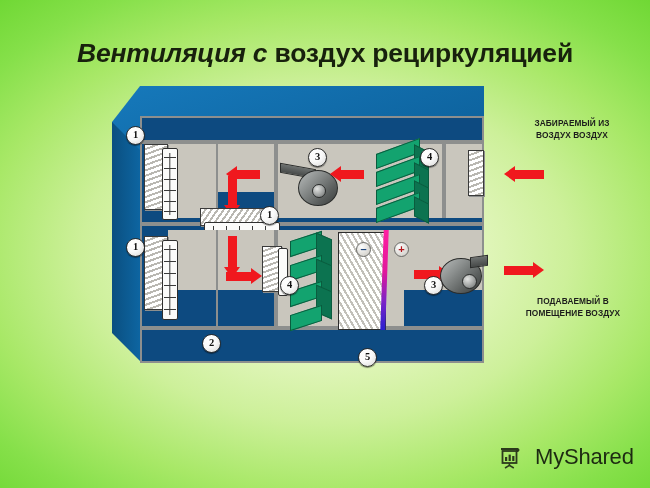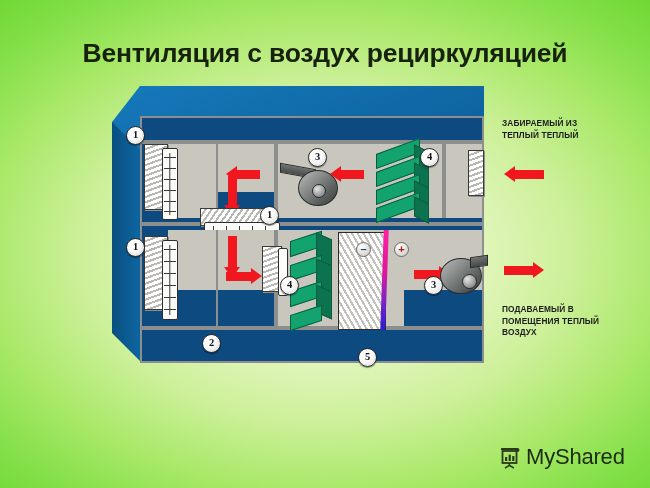--- a/index.html
+++ b/index.html
@@ -11,21 +11,21 @@
   #slide{
     position:relative;width:650px;height:488px;overflow:hidden;
     background:
       radial-gradient(ellipse 78% 72% at 50% 52%, #f3fbe2 0%, #e6f7c3 26%, #cdf09a 48%, #a8e867 68%, #86e04a 83%, #6ad62f 100%);
   }
   
   #title{
     position:absolute;left:0;top:38px;width:650px;text-align:center;
     font-size:26.5px;color:#18210d;letter-spacing:-0.2px;white-space:nowrap;
   }
-  #title .ital{font-weight:bold;}
+  #title .ital{font-style:italic;font-weight:bold;}
   #title .reg{font-weight:bold;font-style:normal;}
 
   
   #diagram{position:absolute;left:112px;top:86px;width:372px;height:277px;}
   .box-top-line{
     position:absolute;left:0;top:0;width:372px;height:66px;
     clip-path:polygon(0 36px, 28px 0, 372px 0, 372px 30px, 344px 66px, 0 66px);
     background:linear-gradient(160deg,#1679bb 0%,#0c5f99 100%);
     box-shadow:inset 0 -2px 0 #08456f;
   }
@@ -119,32 +119,32 @@
     position:absolute;width:13px;height:13px;border-radius:50%;
     background:radial-gradient(circle at 34% 30%,#fefefe,#d9d7d2 70%,#b5b3ae 100%);
     border:1px solid #6b6b68;color:#b4161c;font-weight:bold;font-size:11px;
     line-height:12px;text-align:center;
   }
   .pole.neg{color:#16407a;}
 
   
   .side-label{
     position:absolute;color:#1c1c1c;font-size:8.3px;font-weight:bold;
-    line-height:11.6px;letter-spacing:.1px;
+    line-height:11.6px;letter-spacing:.1px;text-align:center;
   }
   .side-arrow{position:absolute;}
 
   
   #caption{
     position:absolute;left:52px;top:372px;width:420px;
     font-size:17px;color:#18210d;line-height:25px;
   }
 
   
-  #logo{position:absolute;left:498px;top:444px;display:flex;align-items:center;gap:3px;}
+  #logo{position:absolute;left:498px;top:444px;display:flex;align-items:center;gap:12px;}
   #logo .mark{width:25px;height:25px;position:relative;}
   #logo .word{font-size:22px;color:#1d2a12;letter-spacing:-.2px;}
 </style>
 </head>
 <body>
 
 <div id="slide">
 
   <div id="title">
     <span class="ital">Вентиляция с</span><span class="reg"> воздух рециркуляцией</span>
@@ -290,35 +290,34 @@
     <div class="callout" style="left:90px;top:248px;">2</div>
     <div class="callout" style="left:196px;top:62px;">3</div>
     <div class="callout" style="left:312px;top:190px;">3</div>
     <div class="callout" style="left:308px;top:62px;">4</div>
     <div class="callout" style="left:168px;top:190px;">4</div>
     <div class="callout" style="left:246px;top:262px;">5</div>
   </div>
 
   <div class="side-label" style="left:502px;top:118px;width:140px;">
     <div>ЗАБИРАЕМЫЙ ИЗ</div>
-    <div>ТЕПЛЫЙ ТЕПЛЫЙ</div>
+    <div>ВОЗДУХ ВОЗДУХ</div>
   </div>
   <div class="arrow arr-left side-arrow" style="left:504px;top:166px;width:40px;height:17px;">
     <div class="shaft" style="width:29px;"></div>
       <div class="head"></div>
   </div>
 
   <div class="arrow arr-right side-arrow" style="left:504px;top:262px;width:40px;height:17px;">
     <div class="shaft" style="width:29px;"></div>
       <div class="head"></div>
   </div>
-  <div class="side-label" style="left:502px;top:304px;width:142px;">
+  <div class="side-label" style="left:502px;top:296px;width:142px;">
     <div>ПОДАВАЕМЫЙ В</div>
-    <div>ПОМЕЩЕНИЯ ТЕПЛЫЙ</div>
-    <div>ВОЗДУХ</div>
+    <div>ПОМЕЩЕНИЕ ВОЗДУХ</div>
   </div>
 
 
   <div id="logo">
     <span class="mark">
       <svg width="25" height="25" viewBox="0 0 25 25">
         <path d="M3 3 H20 V5 H3 Z" fill="#2c3a1c"></path>
         <path d="M20 3 q3 2 0 4 h-2 v-4 z" fill="#2c3a1c"></path>
         <rect x="4.5" y="6" width="14" height="12" fill="none" stroke="#2c3a1c" stroke-width="1.8"></rect>
         <rect x="7" y="12" width="2.2" height="4" fill="#2c3a1c"></rect>

